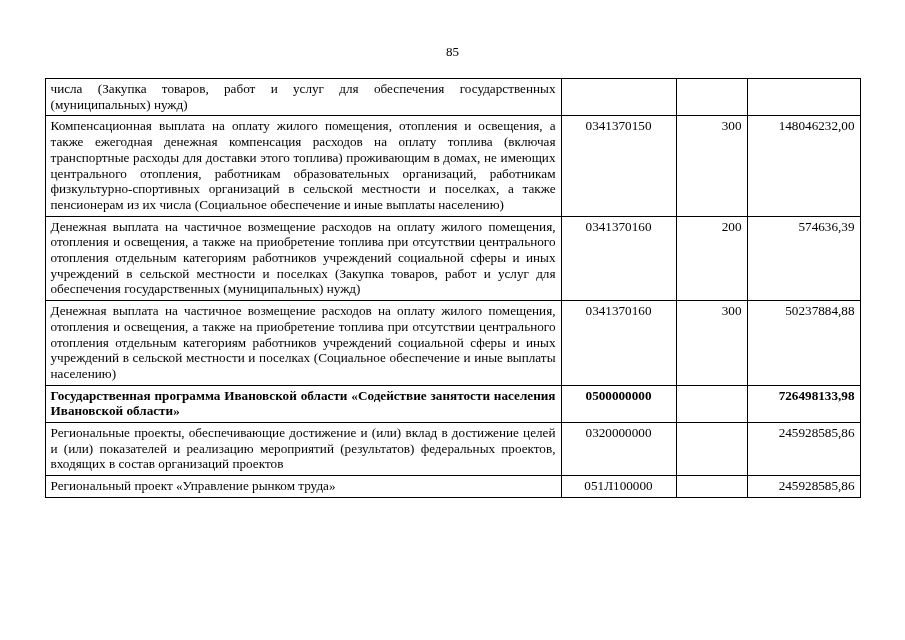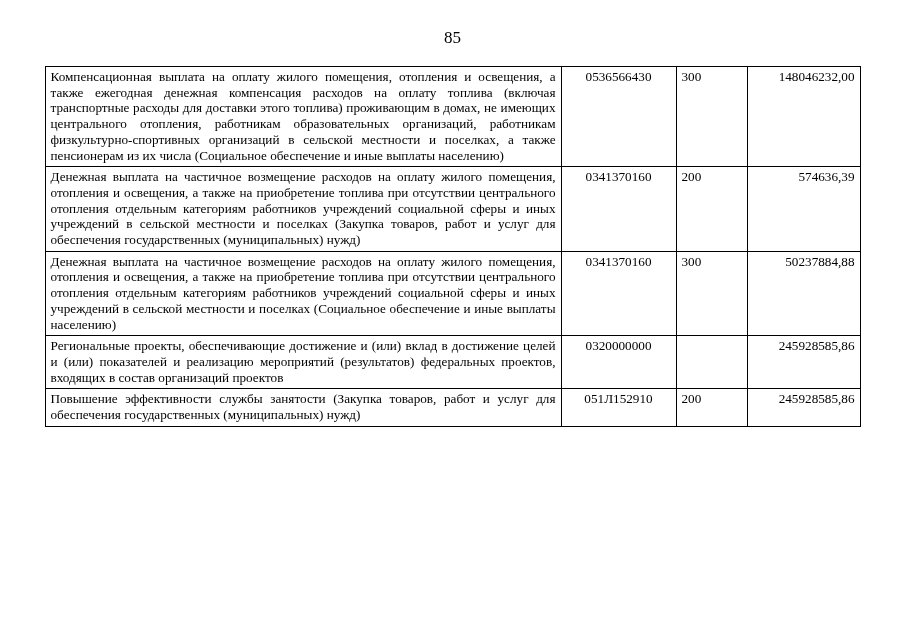--- a/index.html
+++ b/index.html
@@ -16,22 +16,22 @@
   }
   .page {
     position: relative;
     width: 905px;
     height: 640px;
     box-sizing: border-box;
     padding: 0;
   }
   .page-number {
     text-align: center;
-    font-size: 17px;
-    margin-top: 28px;
+    font-size: 13px;
+    margin-top: 44px;
     margin-bottom: 18px;
     font-family: "Liberation Serif", serif;
   }
   table.doc-table {
     border-collapse: collapse;
     width: 771px;
     margin: 0 auto;
     table-layout: fixed;
   }
   table.doc-table td {
@@ -48,21 +48,21 @@
     text-align-last: left;
     hyphens: none;
   }
   td.c-code {
     width: 104px;
     text-align: center;
     white-space: nowrap;
   }
   td.c-group {
     width: 60px;
-    text-align: left;
+    text-align: right;
     white-space: nowrap;
   }
   td.c-sum {
     width: 102px;
     text-align: right;
     white-space: nowrap;
   }
   tr.bold td {
     font-weight: bold;
   }
@@ -76,54 +76,66 @@
 </head>
 <body>
 
 <div class="page">
 
   <div class="page-number">85</div>
 
   <table class="doc-table">
     <tbody>
 
+      <tr>
+        <td class="c-name just lastline-left">числа (Закупка товаров, работ и услуг для обеспечения государственных (муниципальных) нужд)</td>
+        <td class="c-code"></td>
+        <td class="c-group"></td>
+        <td class="c-sum"></td>
+      </tr>
 
       <tr>
         <td class="c-name just lastline-left">Компенсационная выплата на оплату жилого помещения, отопления и освещения, а также ежегодная денежная компенсация расходов на оплату топлива (включая транспортные расходы для доставки этого топлива) проживающим в домах, не имеющих центрального отопления, работникам образовательных организаций, работникам физкультурно-спортивных организаций в сельской местности и поселках, а также пенсионерам из их числа (Социальное обеспечение и иные выплаты населению)</td>
-        <td class="c-code">0536566430</td>
+        <td class="c-code">0341370150</td>
         <td class="c-group">300</td>
         <td class="c-sum">148046232,00</td>
       </tr>
 
       <tr>
         <td class="c-name just lastline-left">Денежная выплата на частичное возмещение расходов на оплату жилого помещения, отопления и освещения, а также на приобретение топлива при отсутствии центрального отопления отдельным категориям работников учреждений социальной сферы и иных учреждений в сельской местности и поселках (Закупка товаров, работ и услуг для обеспечения государственных (муниципальных) нужд)</td>
         <td class="c-code">0341370160</td>
         <td class="c-group">200</td>
         <td class="c-sum">574636,39</td>
       </tr>
 
       <tr>
         <td class="c-name just lastline-left">Денежная выплата на частичное возмещение расходов на оплату жилого помещения, отопления и освещения, а также на приобретение топлива при отсутствии центрального отопления отдельным категориям работников учреждений социальной сферы и иных учреждений в сельской местности и поселках (Социальное обеспечение и иные выплаты населению)</td>
         <td class="c-code">0341370160</td>
         <td class="c-group">300</td>
         <td class="c-sum">50237884,88</td>
       </tr>
 
+      <tr class="bold">
+        <td class="c-name just lastline-left">Государственная программа Ивановской области «Содействие занятости населения Ивановской области»</td>
+        <td class="c-code">0500000000</td>
+        <td class="c-group"></td>
+        <td class="c-sum">726498133,98</td>
+      </tr>
 
       <tr>
         <td class="c-name just lastline-left">Региональные проекты, обеспечивающие достижение и (или) вклад в достижение целей и (или) показателей и реализацию мероприятий (результатов) федеральных проектов, входящих в состав организаций проектов</td>
         <td class="c-code">0320000000</td>
         <td class="c-group"></td>
         <td class="c-sum">245928585,86</td>
       </tr>
 
-
       <tr>
-        <td class="c-name just lastline-left">Повышение эффективности службы занятости (Закупка товаров, работ и услуг для обеспечения государственных (муниципальных) нужд)</td>
-        <td class="c-code">051Л152910</td>
-        <td class="c-group">200</td>
+        <td class="c-name">Региональный проект «Управление рынком труда»</td>
+        <td class="c-code">051Л100000</td>
+        <td class="c-group"></td>
         <td class="c-sum">245928585,86</td>
       </tr>
+
 
     </tbody>
   </table>
 
 </div>
 
 </body></html>

